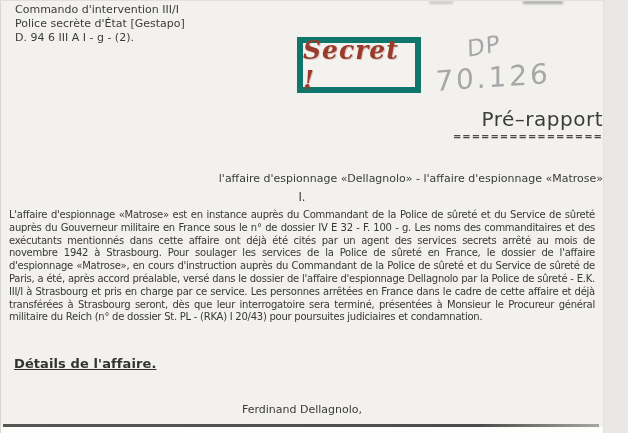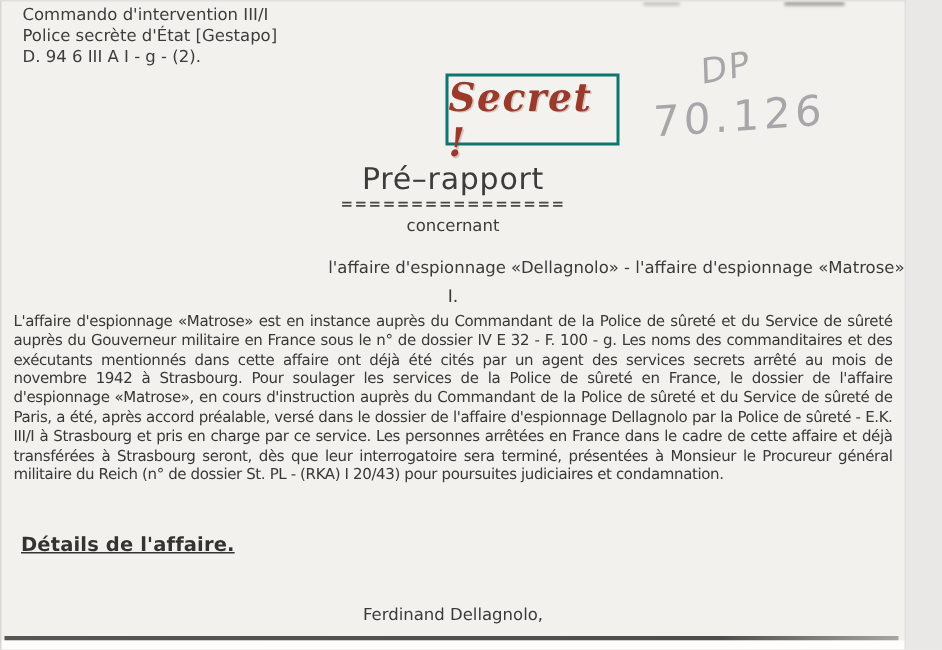--- a/index.html
+++ b/index.html
@@ -14,24 +14,23 @@
     border-right:1px solid #e2e0dd;
     border-top:1px solid #e2e0dd;
     box-sizing:border-box;
   }
   .header-block{
     position:absolute;top:2px;left:14px;
     font-size:11px;line-height:13.8px;color:#3c3c3c;
   }
   .stamp{
     position:absolute;left:296px;top:36px;width:112px;height:44px;
-    border:2px solid #0f766e;
-    display:flex;align-items:flex-start;justify-content:center;
+    border:6px solid #0f766e;
+    display:flex;align-items:center;justify-content:center;
     background:rgba(255,255,255,0.08);
-    margin-top:12px;
   }
   .stamp-text{
     font-family:"DejaVu Serif","Liberation Serif",serif;
     font-weight:bold;font-style:italic;
     font-size:25px;letter-spacing:1px;
     color:#993a2b;
     text-shadow:1px 1px 0 rgba(130,60,45,0.25);
     transform:scaleY(1.05);
   }
   .hw{position:absolute;color:#a7a7a9;font-family:"DejaVu Sans",sans-serif;}
@@ -44,21 +43,21 @@
     left:434px;top:60px;font-size:28px;
     transform:rotate(-4deg) skewX(-4deg);
     letter-spacing:3px;
   }
   .top-smudge{
     position:absolute;top:0;height:3px;background:#707070;
     opacity:.55;filter:blur(1px);
   }
   .smudge-a{left:522px;width:40px;}
   .smudge-b{left:428px;width:24px;opacity:.3;}
-  .title-block{position:absolute;top:106px;left:0;right:0;text-align:center;}
+  .title-block{position:absolute;top:106px;left:0;right:0;text-align:right;}
   .title-main{font-size:20px;color:#3c3c3c;letter-spacing:.5px;line-height:24px;}
   .title-underline{
     font-size:10px;font-weight:bold;color:#4a4a4a;
     letter-spacing:1px;line-height:9px;margin-top:1px;
   }
   .title-sub{font-size:11px;color:#3c3c3c;margin-top:3px;}
   .subject-line{
     position:absolute;top:160px;left:0;right:0;
     text-align:right;font-size:11px;color:#3a3a3a;margin-top:11px;
   }
@@ -104,21 +103,20 @@
   <div class="stamp">
     <span class="stamp-text">Secret !</span>
   </div>
 
   <div class="hw hw-dp">DP</div>
   <div class="hw hw-num">70.126</div>
 
   <div class="title-block">
     <div class="title-main">Pré–rapport</div>
     <div class="title-underline">================</div>
-    <div class="title-sub">concernant</div>
   </div>
 
   <div class="subject-line">l'affaire d'espionnage «Dellagnolo» - l'affaire d'espionnage «Matrose»</div>
 
   <div class="numeral numeral-i">I.</div>
 
   <div class="body-paragraph">L'affaire d'espionnage «Matrose» est en instance auprès du Commandant de la Police de sûreté et du Service de sûreté auprès du Gouverneur militaire en France sous le n° de dossier IV E 32 - F. 100 - g. Les noms des commanditaires et des exécutants mentionnés dans cette affaire ont déjà été cités par un agent des services secrets arrêté au mois de novembre 1942 à Strasbourg. Pour soulager les services de la Police de sûreté en France, le dossier de l'affaire d'espionnage «Matrose», en cours d'instruction auprès du Commandant de la Police de sûreté et du Service de sûreté de Paris, a été, après accord préalable, versé dans le dossier de l'affaire d'espionnage Dellagnolo par la Police de sûreté - E.K. III/I à Strasbourg et pris en charge par ce service. Les personnes arrêtées en France dans le cadre de cette affaire et déjà transférées à Strasbourg seront, dès que leur interrogatoire sera terminé, présentées à Monsieur le Procureur général militaire du Reich (n° de dossier St. PL - (RKA) I 20/43) pour poursuites judiciaires et condamnation.</div>
 
 
   <div class="details-heading">Détails de l'affaire.</div>

